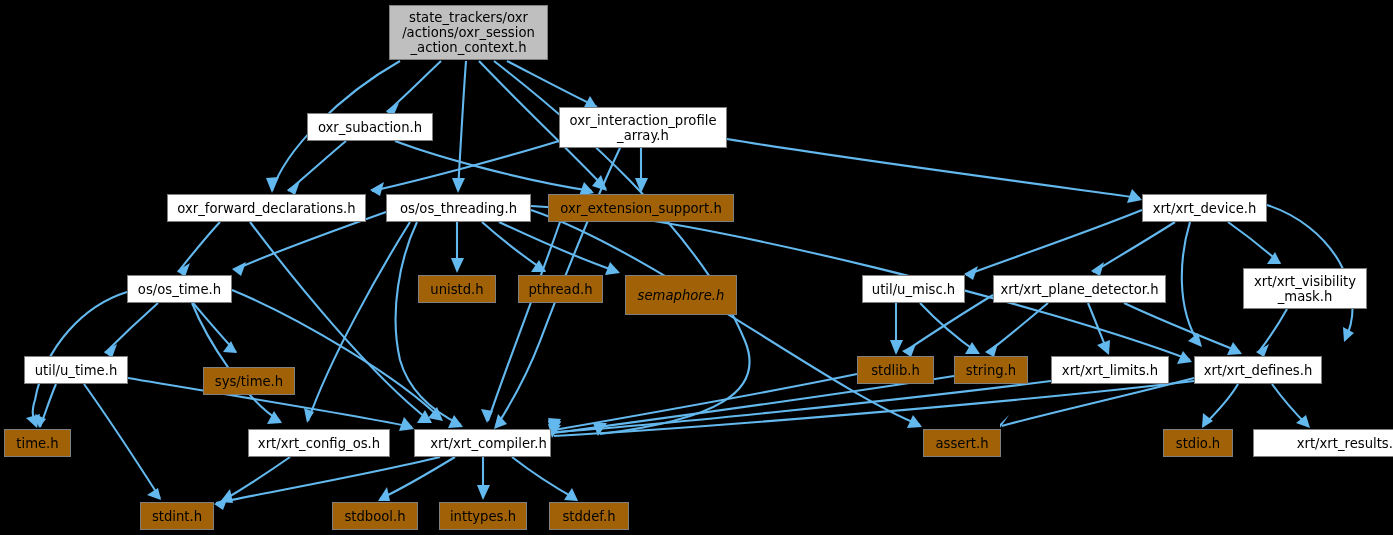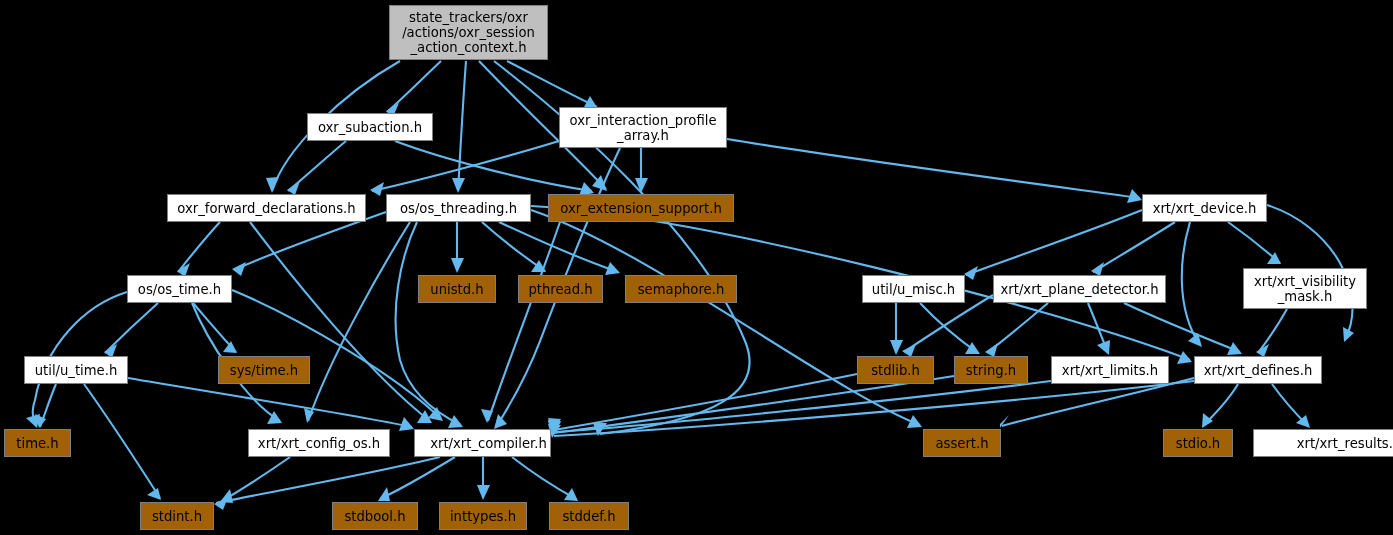--- a/index.html
+++ b/index.html
@@ -152,27 +152,27 @@
       <div class="node fill-white" style="left: 307px; top: 113px; width: 126px; height: 28px;"><span>oxr_subaction.h</span></div>
       <div class="node fill-white" style="left: 559px; top: 107px; width: 168px; height: 41px;"><span>oxr_interaction_profile
 _array.h</span></div>
       <div class="node fill-white" style="left: 167px; top: 194px; width: 199px; height: 28px;"><span>oxr_forward_declarations.h</span></div>
       <div class="node fill-white" style="left: 386px; top: 194px; width: 145px; height: 28px;"><span>os/os_threading.h</span></div>
       <div class="node fill-sys" style="left: 548px; top: 194px; width: 186px; height: 28px;"><span>oxr_extension_support.h</span></div>
       <div class="node fill-white" style="left: 1142px; top: 194px; width: 125px; height: 28px;"><span>xrt/xrt_device.h</span></div>
       <div class="node fill-white" style="left: 127px; top: 275px; width: 105px; height: 28px;"><span>os/os_time.h</span></div>
       <div class="node fill-sys" style="left: 418px; top: 275px; width: 78px; height: 28px;"><span>unistd.h</span></div>
       <div class="node fill-sys" style="left: 518px; top: 275px; width: 85px; height: 28px;"><span>pthread.h</span></div>
-      <div class="node fill-sys" style="left: 625px; top: 275px; width: 112px; height: 28px;"><span>semaphore.h</span></div>
+      <div class="node fill-sys" style="left: 625px; top: 275px; width: 112px; height: 40px; font-style: italic;"><span>semaphore.h</span></div>
       <div class="node fill-white" style="left: 862px; top: 275px; width: 103px; height: 28px;"><span>util/u_misc.h</span></div>
       <div class="node fill-white" style="left: 993px; top: 275px; width: 173px; height: 28px;"><span>xrt/xrt_plane_detector.h</span></div>
       <div class="node fill-white" style="left: 1243px; top: 268px; width: 124px; height: 41px;"><span>xrt/xrt_visibility
 _mask.h</span></div>
       <div class="node fill-white" style="left: 24px; top: 356px; width: 104px; height: 28px;"><span>util/u_time.h</span></div>
-      <div class="node fill-sys" style="left: 203px; top: 356px; width: 92px; height: 28px; margin-left: 15px;"><span>sys/time.h</span></div>
+      <div class="node fill-sys" style="left: 203px; top: 367px; width: 92px; height: 28px;"><span>sys/time.h</span></div>
       <div class="node fill-sys" style="left: 857px; top: 356px; width: 77px; height: 28px;"><span>stdlib.h</span></div>
       <div class="node fill-sys" style="left: 954px; top: 356px; width: 74px; height: 28px; text-align: center;"><span>string.h</span></div>
       <div class="node fill-white" style="left: 1051px; top: 356px; width: 118px; height: 28px;"><span>xrt/xrt_limits.h</span></div>
       <div class="node fill-white" style="left: 1194px; top: 356px; width: 128px; height: 28px;"><span>xrt/xrt_defines.h</span></div>
       <div class="node fill-sys" style="left: 4px; top: 429px; width: 67px; height: 28px;"><span>time.h</span></div>
       <div class="node fill-white" style="left: 248px; top: 429px; width: 142px; height: 28px;"><span>xrt/xrt_config_os.h</span></div>
       <div class="node fill-white" style="left: 414px; top: 429px; width: 137px; height: 28px; padding-left: 12px;"><span>xrt/xrt_compiler.h</span></div>
       <div class="node fill-sys" style="left: 923px; top: 429px; width: 78px; height: 28px;"><span>assert.h</span></div>
       <div class="node fill-sys" style="left: 1163px; top: 429px; width: 70px; height: 28px;"><span>stdio.h</span></div>
       <div class="node fill-white" style="left: 1253px; top: 429px; width: 148px; height: 28px; padding-left: 44px;"><span>xrt/xrt_results.h</span></div>

